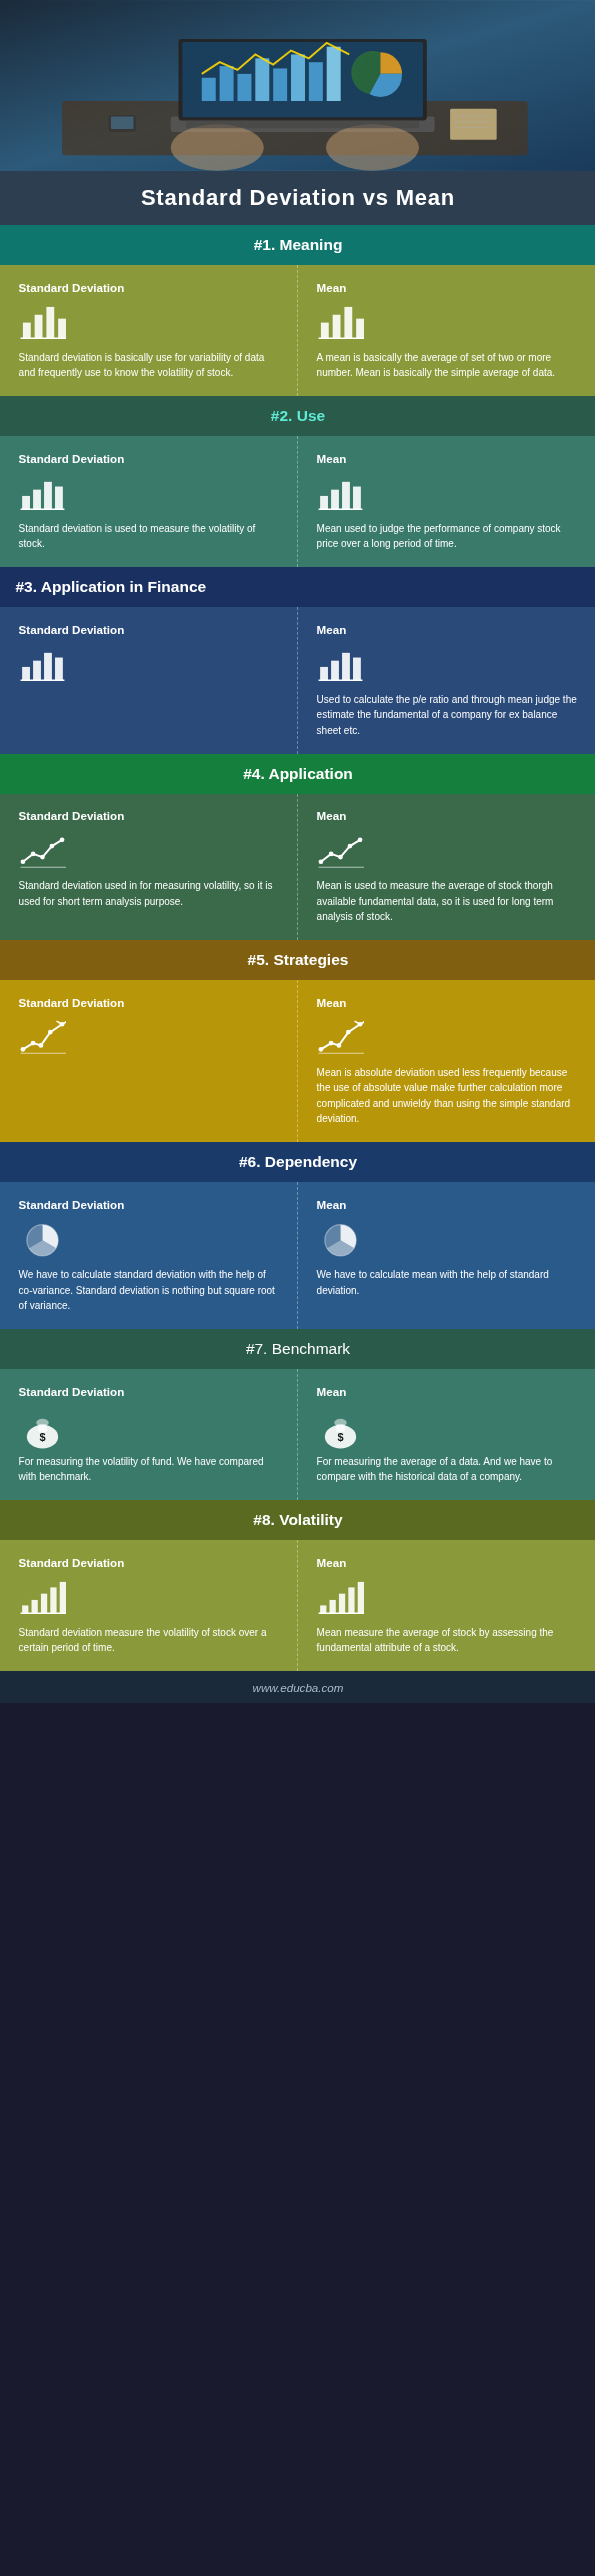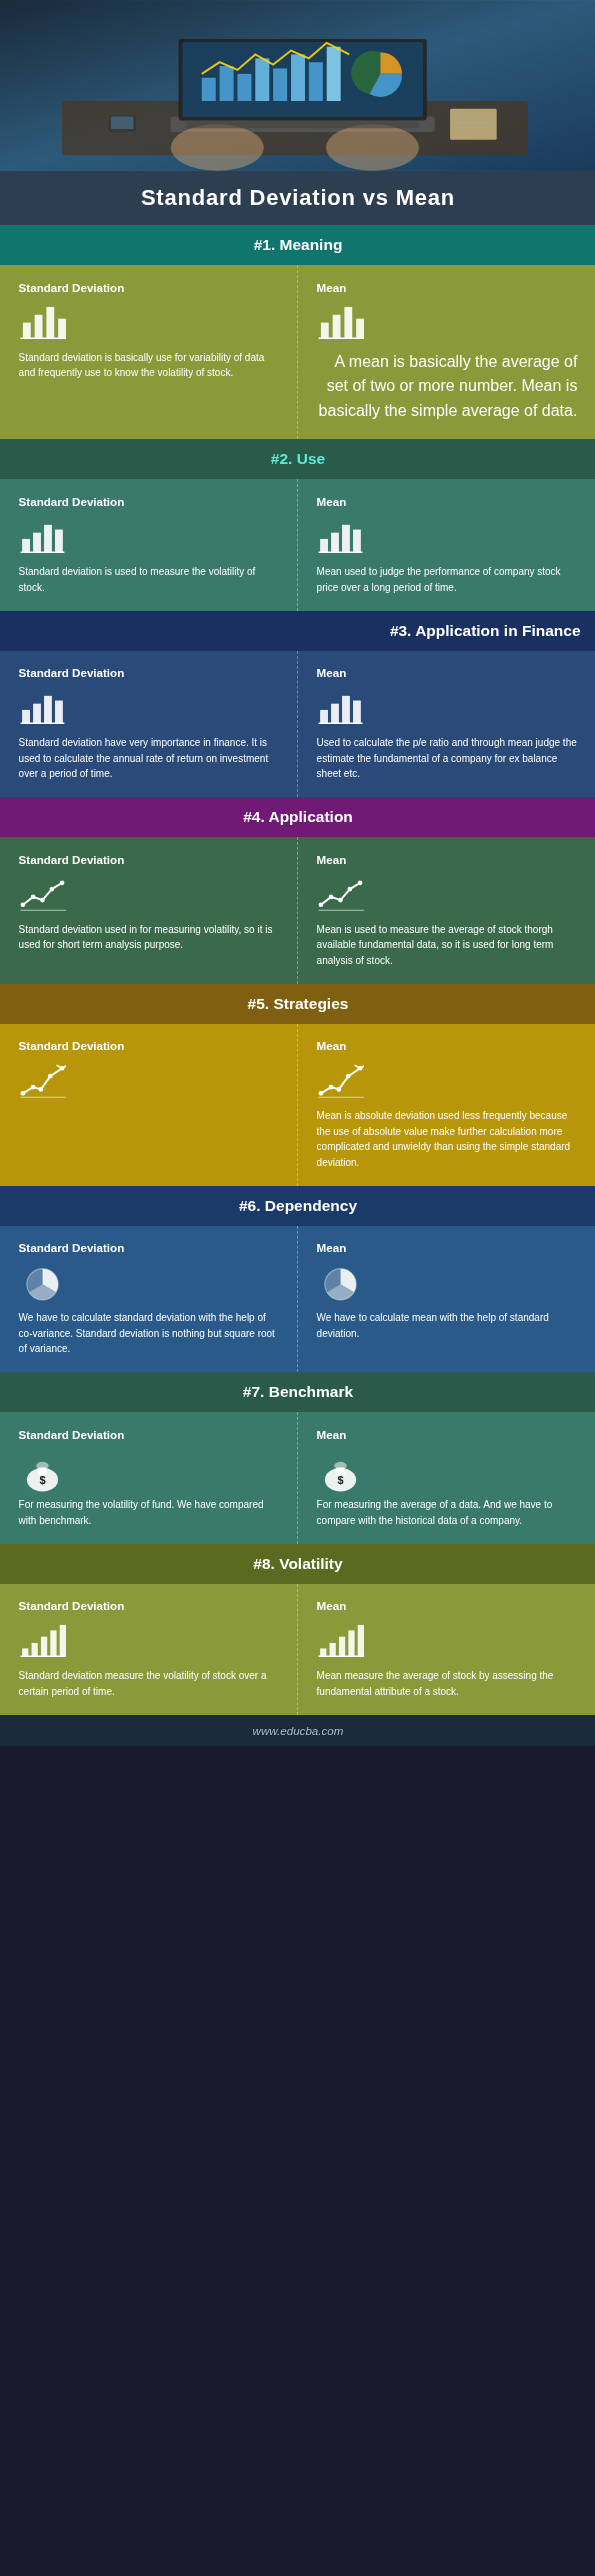--- a/index.html
+++ b/index.html
@@ -126,21 +126,21 @@
   </div>
       <div style="width: 298px; padding: 15.5px 18.6px;">
     <div style="font-size:11.6px;font-weight:bold;color:#fff;margin-bottom:9.3px;">Mean</div>
     <div style="width:47px;height:39px;margin-bottom:7.8px;"><svg viewBox="0 0 60 50" xmlns="http://www.w3.org/2000/svg">
       <rect x="5" y="25" width="10" height="20" fill="#fff" opacity="0.9"></rect>
       <rect x="20" y="15" width="10" height="30" fill="#fff" opacity="0.9"></rect>
       <rect x="35" y="5" width="10" height="40" fill="#fff" opacity="0.9"></rect>
       <rect x="50" y="20" width="10" height="25" fill="#fff" opacity="0.9"></rect>
       <line x1="2" y1="45" x2="62" y2="45" stroke="#fff" stroke-width="2"></line>
     </svg></div>
-    <div style="color:#fff;font-size:16px;line-height:1.55;text-align:right;">A mean is basically the average of set of two or more number. Mean is basically the simple average of data.</div>
+    <div style="color:#fff;font-size:10px;line-height:1.55;">A mean is basically the average of set of two or more number. Mean is basically the simple average of data.</div>
   </div>
     </div>
     <div style="background: rgb(42, 90, 74); padding: 11px 15.5px; text-align: center;">
       <h2 style="color:#5eead4;font-size:15.5px;font-weight:bold;">#2. Use</h2>
     </div>
     <div style="display: flex; width: 596px; background: rgb(58, 122, 106);">
       <div style="width: 298px; padding: 15.5px 18.6px; border-right: 1.6px dashed rgba(255, 255, 255, 0.35);">
     <div style="font-size:11.6px;font-weight:bold;color:#fff;margin-bottom:9.3px;">Standard Deviation</div>
     <div style="width:47px;height:39px;margin-bottom:7.8px;"><svg viewBox="0 0 60 50" xmlns="http://www.w3.org/2000/svg">
       <rect x="4" y="28" width="10" height="17" fill="#fff" opacity="0.9"></rect>
@@ -156,48 +156,47 @@
     <div style="width:47px;height:39px;margin-bottom:7.8px;"><svg viewBox="0 0 60 50" xmlns="http://www.w3.org/2000/svg">
       <rect x="4" y="28" width="10" height="17" fill="#fff" opacity="0.9"></rect>
       <rect x="18" y="20" width="10" height="25" fill="#fff" opacity="0.9"></rect>
       <rect x="32" y="10" width="10" height="35" fill="#fff" opacity="0.9"></rect>
       <rect x="46" y="16" width="10" height="29" fill="#fff" opacity="0.9"></rect>
       <line x1="2" y1="45" x2="58" y2="45" stroke="#fff" stroke-width="2"></line>
     </svg></div>
     <div style="color:#fff;font-size:10px;line-height:1.55;">Mean used to judge the performance of company stock price over a long period of time.</div>
   </div>
     </div>
-    <div style="background: rgb(26, 48, 96); padding: 11px 15.5px; text-align: right;">
+    <div style="background: rgb(26, 48, 96); padding: 11px 15.5px; text-align: left;">
       <h2 style="color:#fff;font-size:15.5px;font-weight:bold;">#3. Application in Finance</h2>
     </div>
     <div style="display: flex; width: 596px; background: rgb(42, 74, 122);">
       <div style="width: 298px; padding: 15.5px 18.6px; border-right: 1.6px dashed rgba(255, 255, 255, 0.35);">
     <div style="font-size:11.6px;font-weight:bold;color:#fff;margin-bottom:9.3px;">Standard Deviation</div>
     <div style="width:47px;height:39px;margin-bottom:7.8px;"><svg viewBox="0 0 60 50" xmlns="http://www.w3.org/2000/svg">
       <rect x="4" y="28" width="10" height="17" fill="#fff" opacity="0.9"></rect>
       <rect x="18" y="20" width="10" height="25" fill="#fff" opacity="0.9"></rect>
       <rect x="32" y="10" width="10" height="35" fill="#fff" opacity="0.9"></rect>
       <rect x="46" y="16" width="10" height="29" fill="#fff" opacity="0.9"></rect>
       <line x1="2" y1="45" x2="58" y2="45" stroke="#fff" stroke-width="2"></line>
     </svg></div>
-    <div style="color:#fff;font-size:10px;line-height:1.55;">Standard deviation have very importance in finance. It is used to calculate the annual rate of return on investment over a period of time.</div>
   </div>
       <div style="width: 298px; padding: 15.5px 18.6px;">
     <div style="font-size:11.6px;font-weight:bold;color:#fff;margin-bottom:9.3px;">Mean</div>
     <div style="width:47px;height:39px;margin-bottom:7.8px;"><svg viewBox="0 0 60 50" xmlns="http://www.w3.org/2000/svg">
       <rect x="4" y="28" width="10" height="17" fill="#fff" opacity="0.9"></rect>
       <rect x="18" y="20" width="10" height="25" fill="#fff" opacity="0.9"></rect>
       <rect x="32" y="10" width="10" height="35" fill="#fff" opacity="0.9"></rect>
       <rect x="46" y="16" width="10" height="29" fill="#fff" opacity="0.9"></rect>
       <line x1="2" y1="45" x2="58" y2="45" stroke="#fff" stroke-width="2"></line>
     </svg></div>
     <div style="color:#fff;font-size:10px;line-height:1.55;">Used to calculate the p/e ratio and through mean judge the estimate the fundamental of a company for ex balance sheet etc.</div>
   </div>
     </div>
-    <div style="background: #701a75; padding: 11px 15.5px; text-align: center;">
+    <div style="background: #15803d; padding: 11px 15.5px; text-align: center;">
       <h2 style="color:#fff;font-size:15.5px;font-weight:bold;">#4. Application</h2>
     </div>
     <div style="display: flex; width: 596px; background: rgb(58, 106, 74);">
       <div style="width: 298px; padding: 15.5px 18.6px; border-right: 1.6px dashed rgba(255, 255, 255, 0.35);">
     <div style="font-size:11.6px;font-weight:bold;color:#fff;margin-bottom:9.3px;">Standard Deviation</div>
     <div style="width:47px;height:39px;margin-bottom:7.8px;"><svg viewBox="0 0 60 50" xmlns="http://www.w3.org/2000/svg">
       <polyline points="5,38 18,28 30,32 42,18 55,10" stroke="#fff" stroke-width="2.5" fill="none"></polyline>
       <circle cx="5" cy="38" r="3" fill="#fff"></circle>
       <circle cx="18" cy="28" r="3" fill="#fff"></circle>
       <circle cx="30" cy="32" r="3" fill="#fff"></circle>
@@ -280,21 +279,21 @@
       <path d="M30,26 L30,6 A20,20 0 0,1 47.32,36 Z" fill="#fff" opacity="0.9"></path>
 
       <path d="M30,26 L47.32,36 A20,20 0 0,1 12.68,36 Z" fill="#fff" opacity="0.5"></path>
 
       <path d="M30,26 L12.68,36 A20,20 0 0,1 30,6 Z" fill="#fff" opacity="0.25"></path>
     </svg></div>
     <div style="color:#fff;font-size:10px;line-height:1.55;">We have to calculate mean with the help of standard deviation.</div>
   </div>
     </div>
     <div style="background: rgb(42, 90, 74); padding: 11px 15.5px; text-align: center;">
-      <h2 style="color:#fff;font-size:15.5px;font-weight:bold;">#7. Benchmark</h2>
+      <h2 style="color:#fff;font-size:15.5px;font-weight:normal;">#7. Benchmark</h2>
     </div>
     <div style="display: flex; width: 596px; background: rgb(58, 122, 106);">
       <div style="width: 298px; padding: 15.5px 18.6px; border-right: 1.6px dashed rgba(255, 255, 255, 0.35);">
     <div style="font-size:11.6px;font-weight:bold;color:#fff;margin-bottom:9.3px;">Standard Deviation</div>
     <div style="width:47px;height:39px;margin-bottom:7.8px;"><svg viewBox="0 0 60 55" xmlns="http://www.w3.org/2000/svg">
 
       <ellipse cx="30" cy="38" rx="20" ry="15" fill="#fff" opacity="0.9"></ellipse>
 
       <rect x="24" y="22" width="12" height="10" rx="3" fill="#fff" opacity="0.7"></rect>
 

